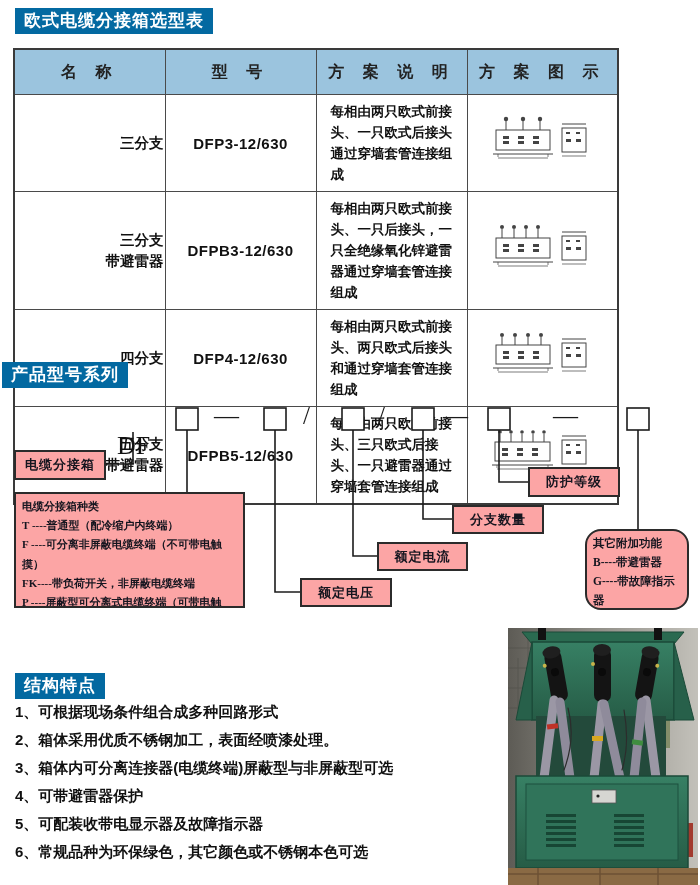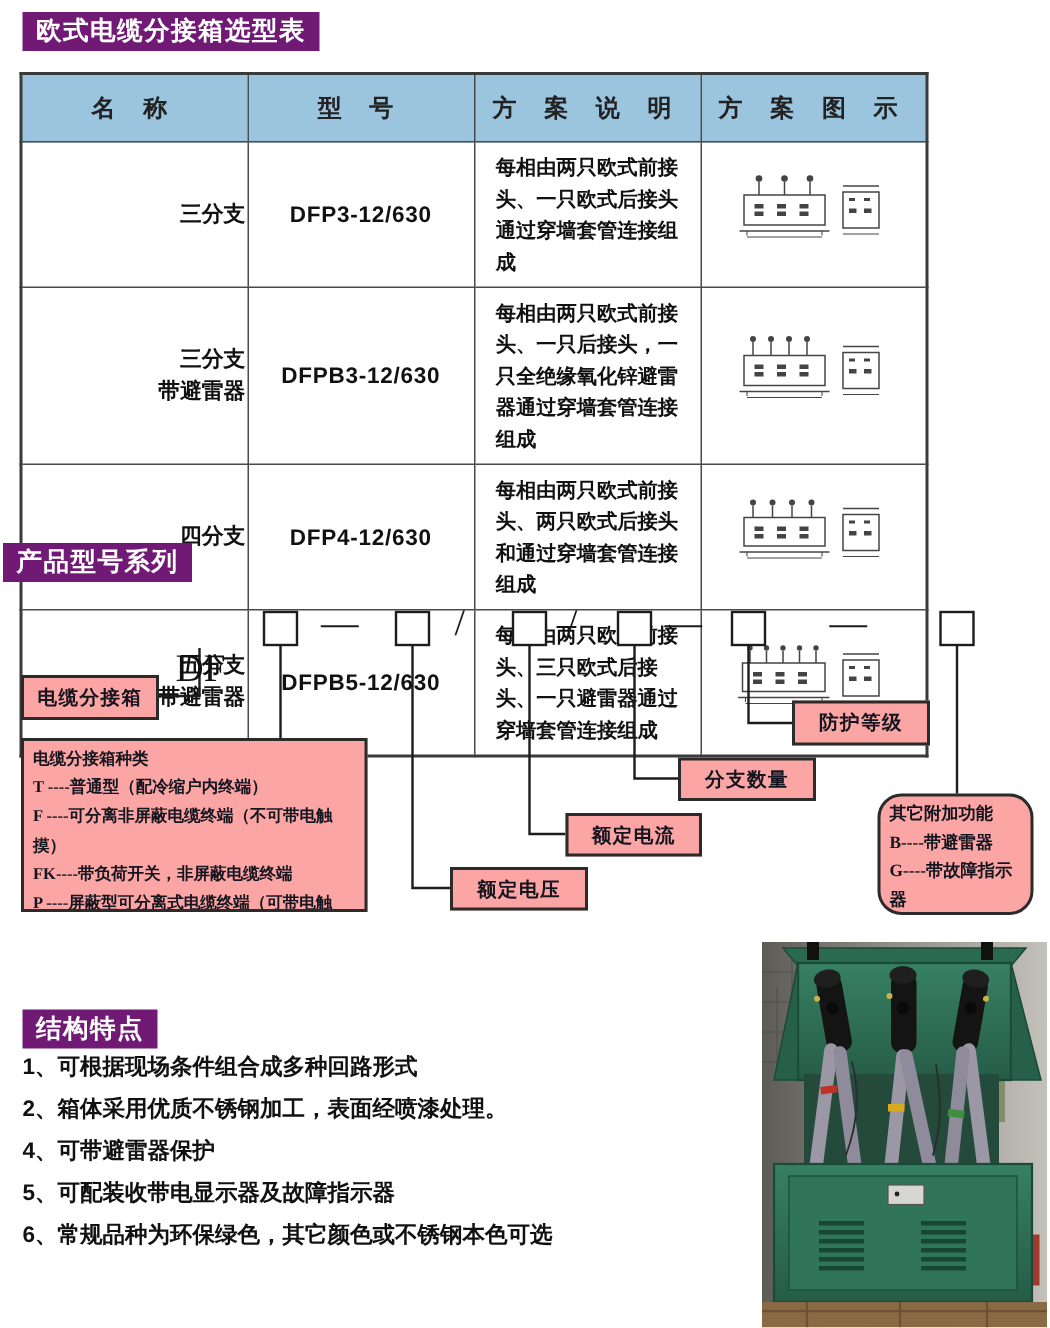--- a/index.html
+++ b/index.html
@@ -2,21 +2,21 @@
 <html><head>
 <meta charset="utf-8">
 <style>
   html,body{margin:0;padding:0;}
   body{
     width:700px;height:885px;position:relative;background:#ffffff;
     font-family:"Liberation Sans",sans-serif;color:#111;
     overflow:hidden;
   }
   .black-title{
-    position:absolute;background:#701a75;color:#fff;font-weight:bold;
+    position:absolute;background:#0369a1;color:#fff;font-weight:bold;
     font-size:17px;line-height:20px;padding:3px 9px;letter-spacing:1px;
     white-space:nowrap;
   }
   
   table.sel{
     position:absolute;left:13px;top:48px;width:606px;
     border-collapse:collapse;table-layout:fixed;
   }
   table.sel th,table.sel td{
     border:1px solid #4a4a4a;vertical-align:middle;
@@ -292,20 +292,21 @@
 B----带避雷器
 G----带故障指示器
 X----有带电显示器</div>
 </div>
 
 <div class="black-title" style="left:15px;top:673px;">结构特点</div>
 
 <div id="features">
   <p>1、可根据现场条件组合成多种回路形式</p>
   <p>2、箱体采用优质不锈钢加工，表面经喷漆处理。</p>
+  <p>3、箱体内可分离连接器(电缆终端)屏蔽型与非屏蔽型可选</p>
   <p>4、可带避雷器保护</p>
   <p>5、可配装收带电显示器及故障指示器</p>
   <p>6、常规品种为环保绿色，其它颜色或不锈钢本色可选</p>
 </div>
 
 <div id="photo">
   <svg width="190" height="257" viewBox="0 0 190 257">
     <defs>
       <linearGradient id="wall" x1="0" y1="0" x2="1" y2="0">
         <stop offset="0" stop-color="#5d5b55"></stop>

